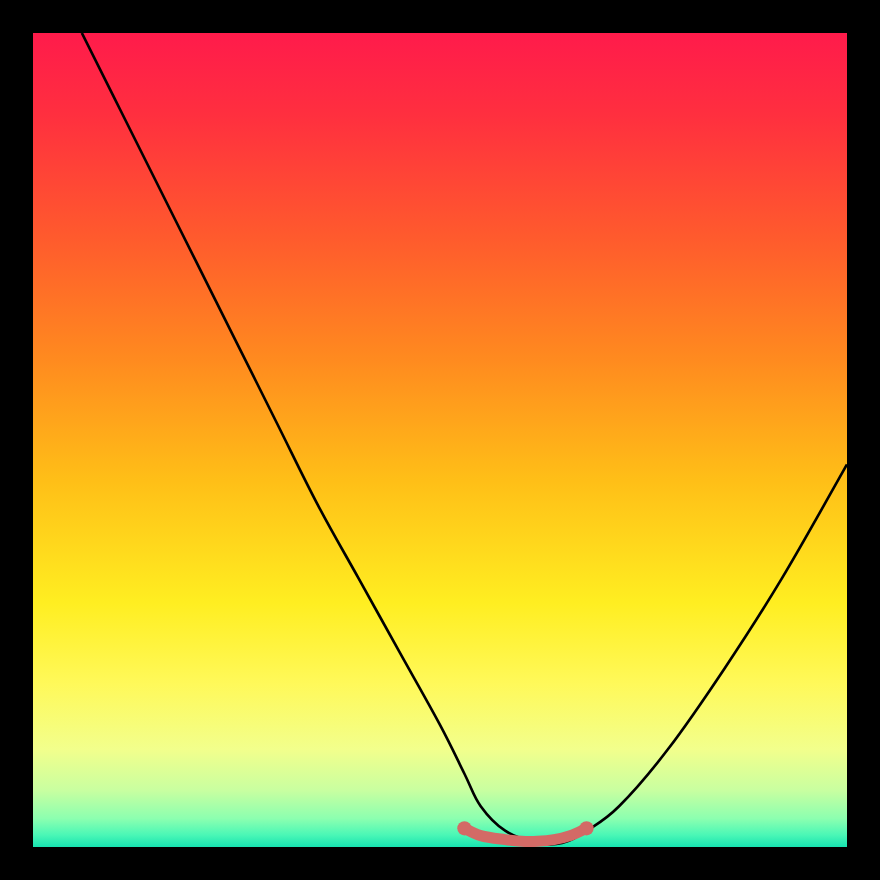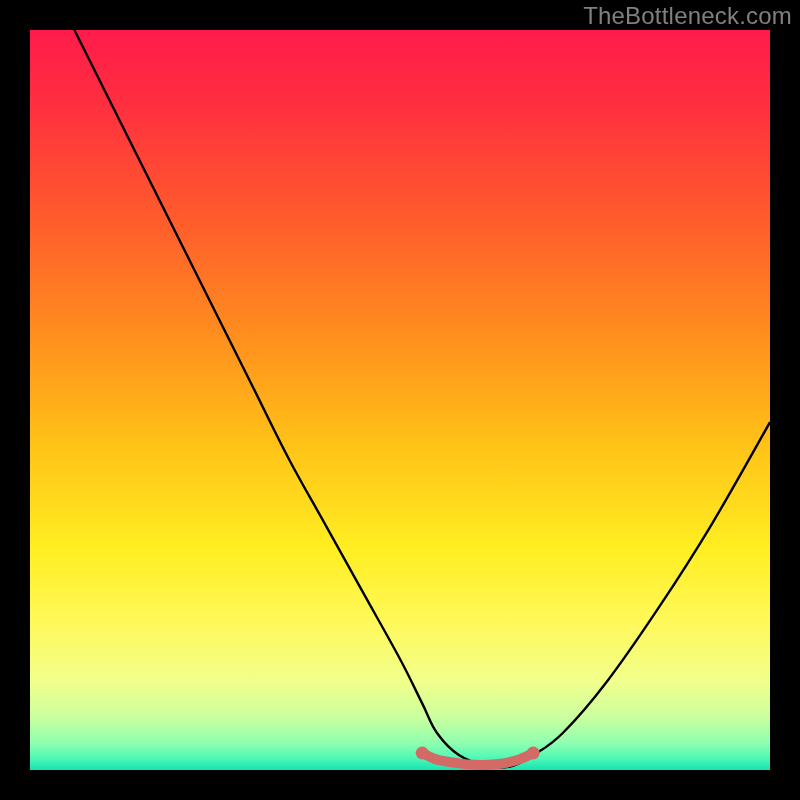--- a/index.html
+++ b/index.html
@@ -60,14 +60,13 @@
             <stop offset="100%" stop-color="#17e3b0"></stop>
           </linearGradient>
       </defs>
       <rect x="0" y="0" width="740" height="740" fill="url(#bg-grad)"></rect>
       <path id="main-curve" fill="none" stroke-width="2.4" stroke-linejoin="round" d="M 44.4 0 C 49.728 10.655999999999988, 62.012 35.223999999999926, 74 59.19999999999993 C 85.988 83.17599999999993, 97.68 106.56000000000003, 111 133.20000000000005 C 124.32 159.84000000000006, 134.68 180.56000000000006, 148 207.20000000000005 C 161.32 233.84000000000003, 171.68 254.56, 185 281.2 C 198.32 307.84, 208.68 328.56, 222 355.2 C 235.32 381.84, 245.68 403.892, 259 429.2 C 272.32 454.508, 282.68 471.82399999999996, 296 495.79999999999995 C 309.32 519.776, 319.68 538.424, 333 562.4 C 346.32 586.376, 359.344 609.02, 370 629 C 380.656 648.98, 385.54 660.0799999999999, 392.20000000000005 673.4 C 398.86000000000007 686.72, 400.3400000000001 693.6759999999999, 407.00000000000006 703 C 413.66 712.3240000000001, 419.876 719.206, 429.2 725.2 C 438.524 731.1940000000001, 449.476 734.302, 458.8 736.3 C 468.124 738.2979999999999, 473.008 738.2979999999999, 481 736.3 C 488.992 734.302, 493.87600000000003 731.1940000000001, 503.20000000000005 725.2 C 512.524 719.206, 519.4799999999999 716.32, 532.8 703 C 546.12 689.68, 559.884 673.844, 577.2 651.2 C 594.5160000000001 628.556, 610.352 605.172, 629 577.2 C 647.648 549.2280000000001, 660.82 529.0999999999999, 680.8000000000001 495.79999999999995 C 700.7800000000001 462.49999999999994, 729.344 410.848, 740 392.20000000000005" stroke="#000000"></path>
       <path id="flat-seg" fill="none" stroke-width="10" stroke-linecap="round" stroke-linejoin="round" d="M 392.20000000000005 722.98 C 394.86400000000003 724.1788, 400.3400000000001 727.7752, 407.00000000000006 729.64 C 413.66 731.5047999999999, 422.54 732.4076, 429.2 733.34 C 435.85999999999996 734.2724000000001, 438.67199999999997 734.5536000000001, 444 734.82 C 449.32800000000003 735.0864, 453.472 735.0864, 458.8 734.82 C 464.12800000000004 734.5536000000001, 468.272 734.2724000000001, 473.6 733.34 C 478.92800000000005 732.4076, 483.072 731.5047999999999, 488.40000000000003 729.64 C 493.72800000000007 727.7752, 500.53600000000006 724.1788, 503.20000000000005 722.98" stroke="#d36a66"></path>
       <circle id="flat-start" r="6.5" cx="392.20000000000005" cy="722.98" fill="#d36a66"></circle>
       <circle id="flat-end" r="6.5" cx="503.20000000000005" cy="722.98" fill="#d36a66"></circle>
     </svg>
   </div>
-  <div class="watermark">TheBottleneck.com</div>
 </div>
 
 </body></html>

